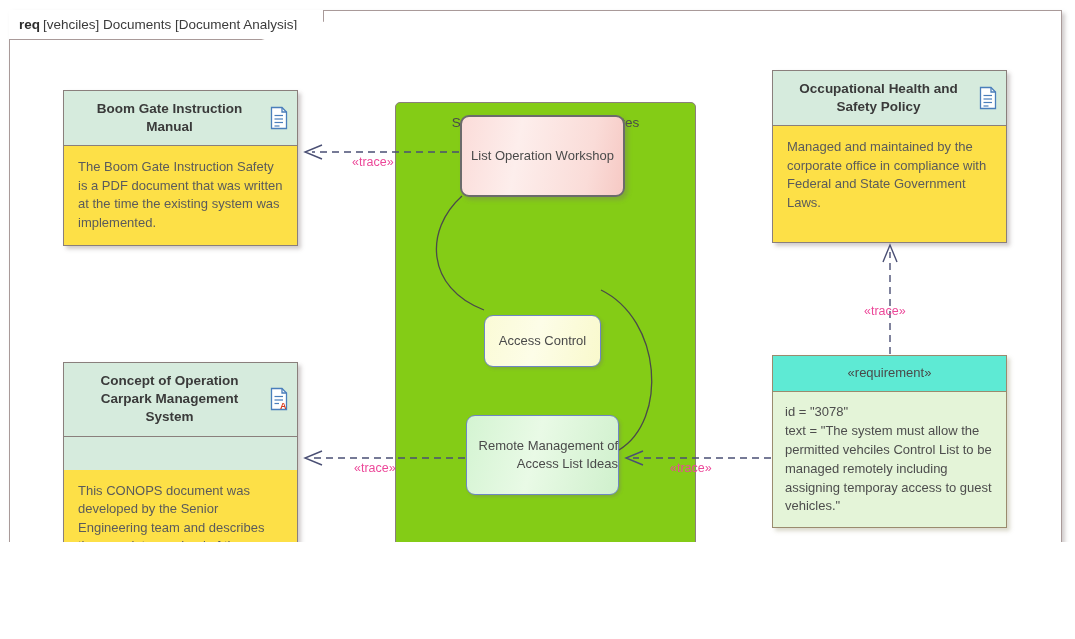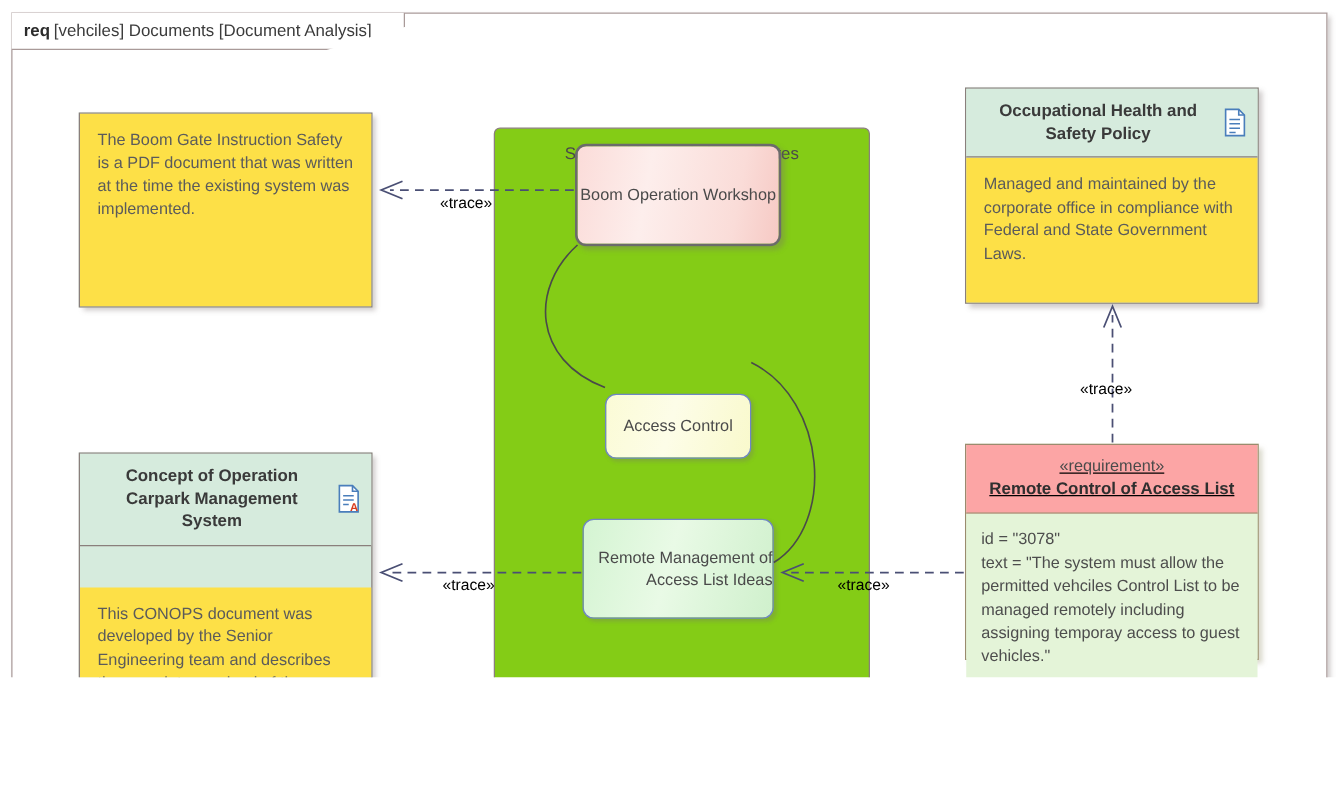--- a/index.html
+++ b/index.html
@@ -98,26 +98,25 @@
   
   .req-box {
     border: 1.2px solid #9a8b6e;
     background: #e4f4d8;
     box-shadow: 3px 3px 4px rgba(150,145,110,0.35);
     display: flex;
     flex-direction: column;
   }
   .req-head {
     border-bottom: 1.2px solid #9a8b6e;
-    background: #fca5a5;
+    background: #5eead4;
     padding: 8px 10px 9px 10px;
     text-align: center;
     line-height: 1.4;
     box-sizing: border-box;
-    text-decoration: underline;
   }
   .req-stereo {
     display: block;
     font-size: 13px;
     color: #4a4a4a;
     font-weight: normal;
   }
   .req-title {
     display: block;
     font-size: 13.5px;
@@ -186,36 +185,49 @@
     position: absolute;
     left: 0;
     top: 0;
     width: 1075px;
     height: 639px;
     pointer-events: none;
   }
   .trace-label {
     position: absolute;
     font-size: 12.5px;
-    color: #000000;
+    color: #ec4899;
     white-space: nowrap;
   }
 </style>
 </head>
 <body>
 
 <div id="canvas">
 
   <div class="frame"></div>
   <div class="frame-tab">
     <span class="kw">req</span>
       <span class="rest">[vehciles] Documents [Document Analysis]</span>
   </div>
 
   <div class="node doc-box" style="left:63px; top:90px; width:235px; height:156px;">
+    <div class="doc-head">
+      <span>Boom Gate Instruction Manual</span>
+      <span class="doc-icon">
+        <svg viewBox="0 0 20 24" width="20" height="24">
+          <path d="M2.5 1.5 H13 L17.5 6 V22.5 H2.5 Z" fill="#ffffff" stroke="#4a7ebb" stroke-width="1.3"></path>
+          <path d="M13 1.5 V6 H17.5" fill="none" stroke="#4a7ebb" stroke-width="1.3"></path>
+          <line x1="5.5" y1="9.5" x2="14" y2="9.5" stroke="#4a7ebb" stroke-width="1.2"></line>
+          <line x1="5.5" y1="13" x2="14" y2="13" stroke="#4a7ebb" stroke-width="1.2"></line>
+          <line x1="5.5" y1="16.5" x2="14" y2="16.5" stroke="#4a7ebb" stroke-width="1.2"></line>
+          <line x1="5.5" y1="20" x2="10.5" y2="20" stroke="#4a7ebb" stroke-width="1.2"></line>
+        </svg>
+      </span>
+    </div>
     <div class="doc-body">The Boom Gate Instruction Safety is a PDF document that was written at the time the existing system was implemented.</div>
   </div>
 
   <div class="node doc-box" style="left:63px; top:362px; width:235px; height:208px;gap:33px;">
     <div class="doc-head">
       <span>Concept of Operation Carpark Management System</span>
       <span class="doc-icon">
         <svg viewBox="0 0 20 24" width="20" height="24">
           <path d="M2.5 1.5 H13 L17.5 6 V22.5 H2.5 Z" fill="#ffffff" stroke="#4a7ebb" stroke-width="1.3"></path>
           <path d="M13 1.5 V6 H17.5" fill="none" stroke="#4a7ebb" stroke-width="1.3"></path>
@@ -242,34 +254,33 @@
           <line x1="5.5" y1="20" x2="10.5" y2="20" stroke="#4a7ebb" stroke-width="1.2"></line>
         </svg>
       </span>
     </div>
     <div class="doc-body">Managed and maintained by the corporate office in compliance with Federal and State Government Laws.</div>
   </div>
 
   <div class="node req-box" style="left:772px; top:355px; width:235px; height:173px;">
     <div class="req-head">
       <span class="req-stereo">«requirement»</span>
-      <span class="req-title">Remote Control of Access List</span>
     </div>
     <div class="req-body">
       <div>id = "3078"</div>
       <div>text = "The system must allow the permitted vehciles Control List to be managed remotely including assigning temporay access to guest vehicles."</div>
     </div>
   </div>
 
   <div class="node container-box" style="left:395px; top:66px; width:301px; height:472px;">
     <div class="container-title">Stakeholder Workshop Minutes</div>
   </div>
 
   <div class="inner-node node-pink" style="left:460px; top:115px; width:165px; height:82px;">
-    <span>Boom Operation Workshop</span>
+    <span>List Operation Workshop</span>
   </div>
 
   <div class="inner-node node-yellow" style="left:484px; top:284px; width:117px; height:52px;margin-top:31px;">
     <span>Access Control</span>
   </div>
 
   <div class="inner-node node-green" style="left:466px; top:415px; width:153px; height:80px;">
     <span>Remote Management of Access List Ideas</span>
   </div>
 

